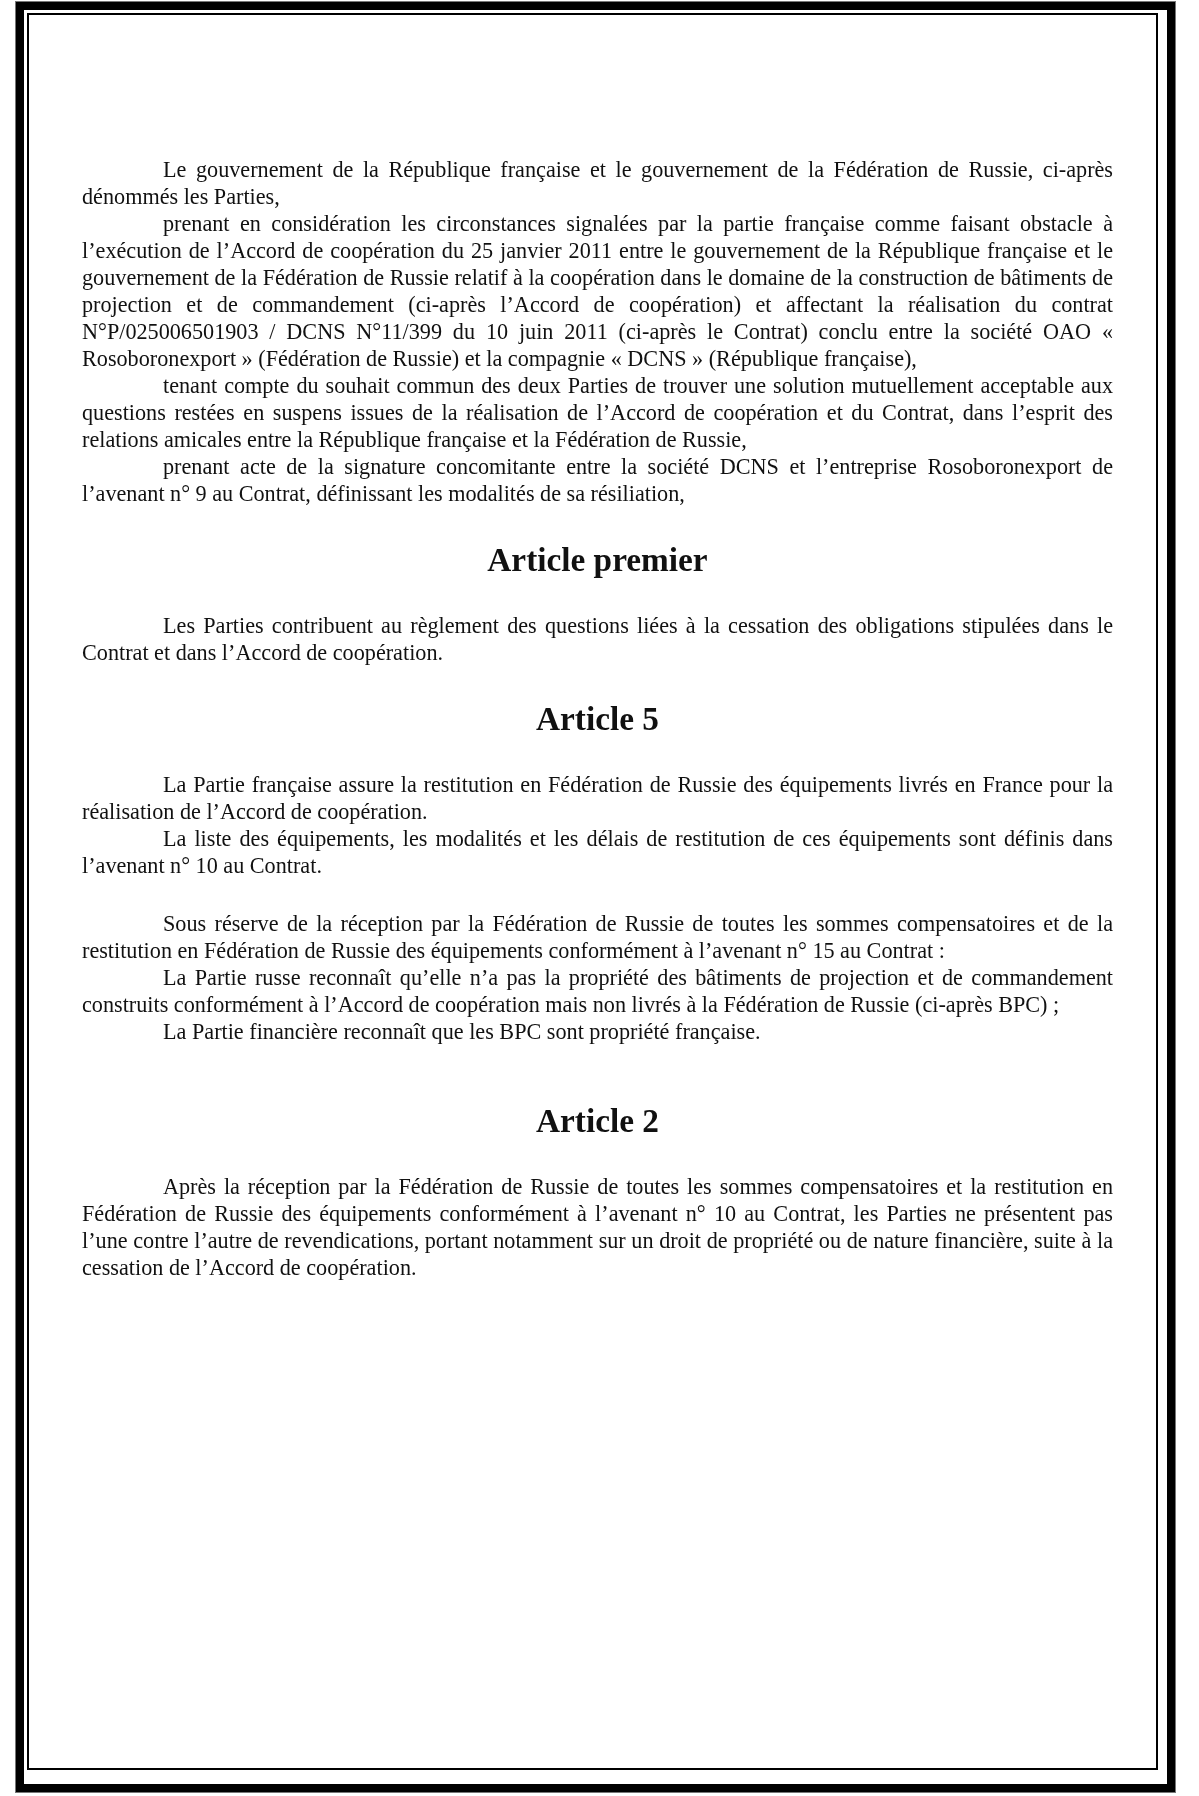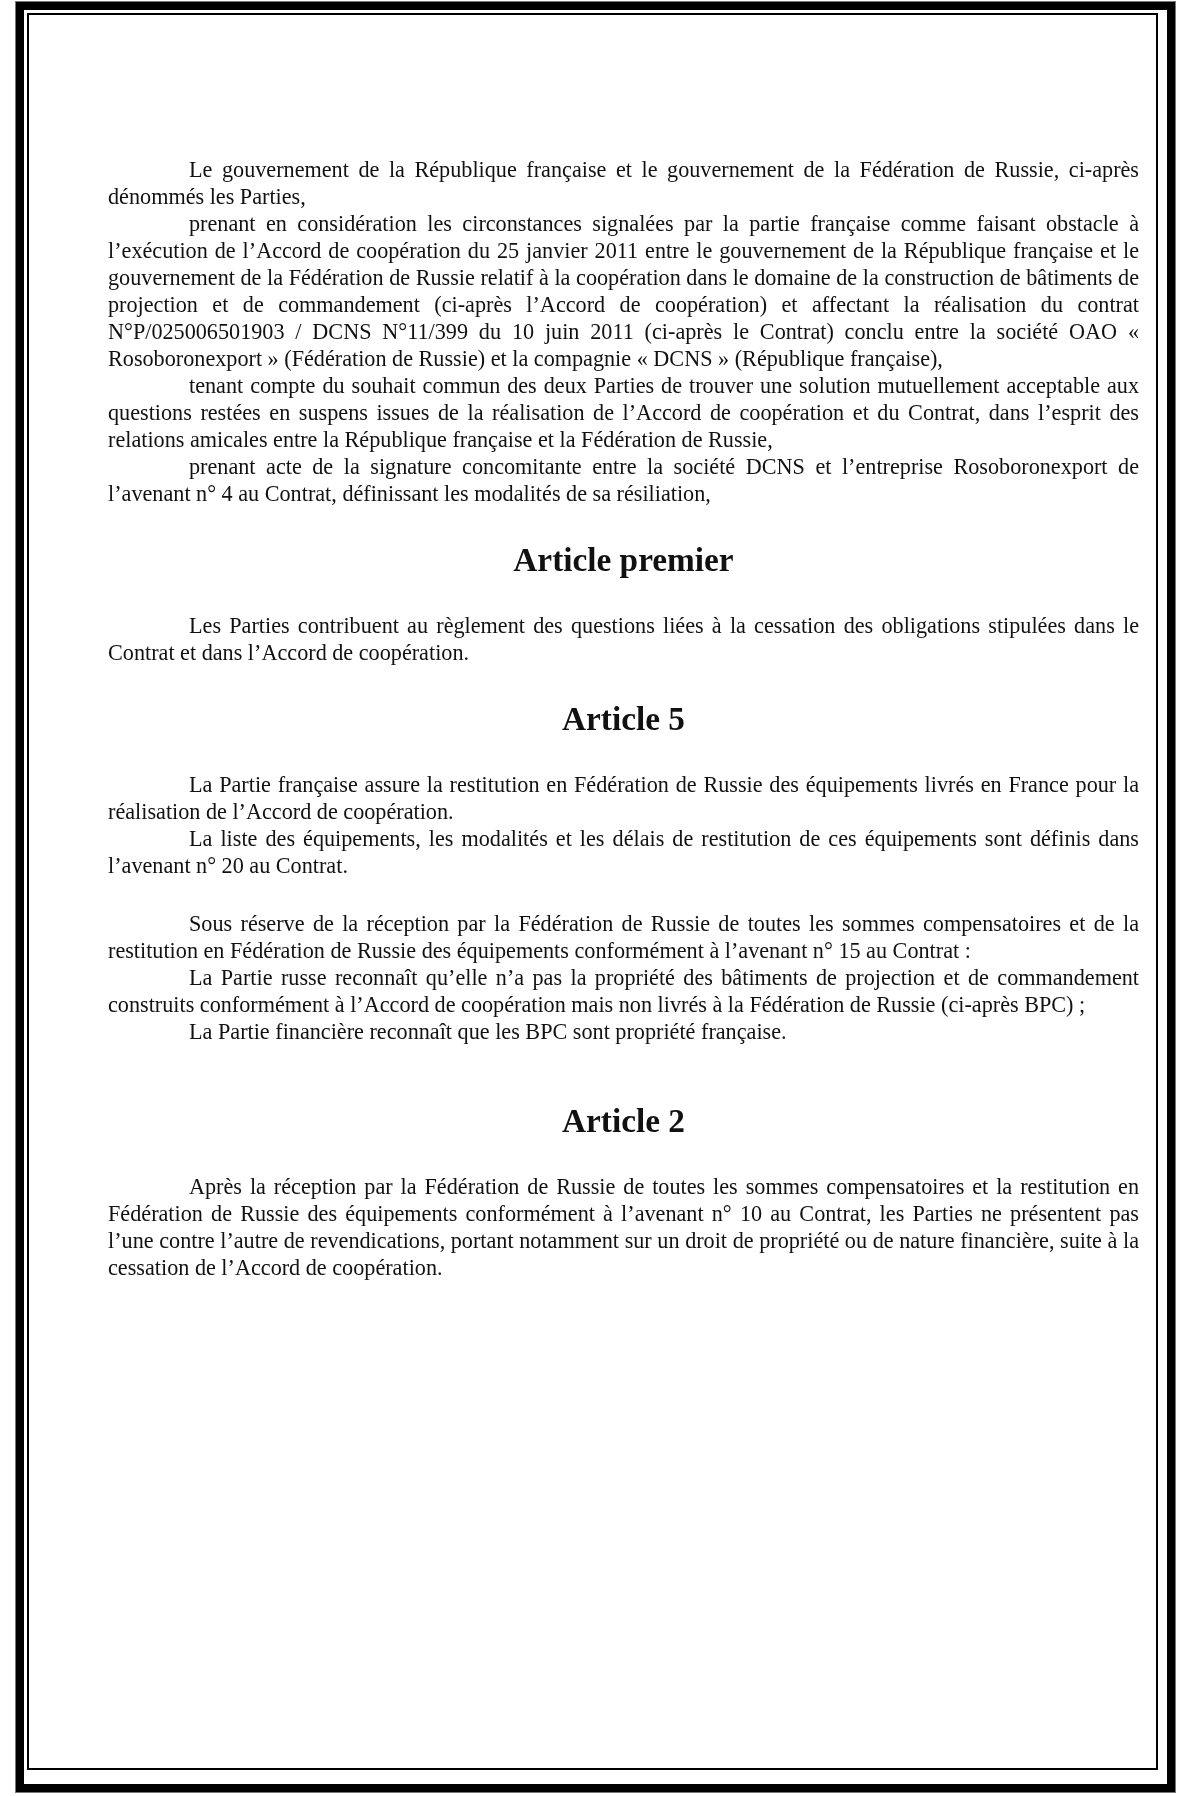--- a/index.html
+++ b/index.html
@@ -6,56 +6,56 @@
   body { width: 1199px; height: 1796px; position: relative; overflow: hidden; }
   .outer-frame {
     position: absolute; left: 16px; top: 2px; width: 1143px; height: 1774px;
     border: 8px solid #000; box-shadow: 0 0 0 1px #777;
   }
   .inner-frame {
     position: absolute; left: 27px; top: 13px; width: 1127px; height: 1753px;
     border: 2px solid #000;
   }
   .page {
-    position: absolute; left: 108px; top: 156px; width: 1031px;
+    position: absolute; left: 82px; top: 156px; width: 1031px;
     font-family: "Liberation Serif", "DejaVu Serif", serif;
     font-size: 22.2px; line-height: 27px; color: #111;
   }
   .p { margin: 0; text-align: justify; text-indent: 81px; }
   .heading { text-align: center; font-weight: bold; margin: 8px; }
   .gap-m { height: 31px; }
   .gap-l { height: 54px; }
 </style>
 </head>
 <body>
 
 <div class="outer-frame"></div>
 <div class="inner-frame"></div>
 
 <div class="page">
   <section>
     <p class="p">Le gouvernement de la République française et le gouvernement de la Fédération de Russie, ci-après dénommés les Parties,</p>
     <p class="p">prenant en considération les circonstances signalées par la partie française comme faisant obstacle à l’exécution de l’Accord de coopération du 25 janvier 2011 entre le gouvernement de la République française et le gouvernement de la Fédération de Russie relatif à la coopération dans le domaine de la construction de bâtiments de projection et de commandement (ci-après l’Accord de coopération) et affectant la réalisation du contrat N°P/025006501903 / DCNS N°11/399 du 10 juin 2011 (ci-après le Contrat) conclu entre la société OAO « Rosoboronexport » (Fédération de Russie) et la compagnie « DCNS » (République française),</p>
     <p class="p">tenant compte du souhait commun des deux Parties de trouver une solution mutuellement acceptable aux questions restées en suspens issues de la réalisation de l’Accord de coopération et du Contrat, dans l’esprit des relations amicales entre la République française et la Fédération de Russie,</p>
-    <p class="p">prenant acte de la signature concomitante entre la société DCNS et l’entreprise Rosoboronexport de l’avenant n° 4 au Contrat, définissant les modalités de sa résiliation,</p>
+    <p class="p">prenant acte de la signature concomitante entre la société DCNS et l’entreprise Rosoboronexport de l’avenant n° 9 au Contrat, définissant les modalités de sa résiliation,</p>
   </section>
 
   <div class="gap-m"></div>
   <section>
     <h2 class="heading">Article premier</h2>
     <div class="gap-m"></div>
     <p class="p">Les Parties contribuent au règlement des questions liées à la cessation des obligations stipulées dans le Contrat et dans l’Accord de coopération.</p>
   </section>
 
   <div class="gap-m"></div>
   <section>
     <h2 class="heading">Article 5</h2>
     <div class="gap-m"></div>
     <p class="p">La Partie française assure la restitution en Fédération de Russie des équipements livrés en France pour la réalisation de l’Accord de coopération.</p>
-    <p class="p">La liste des équipements, les modalités et les délais de restitution de ces équipements sont définis dans l’avenant n° 20 au Contrat.</p>
+    <p class="p">La liste des équipements, les modalités et les délais de restitution de ces équipements sont définis dans l’avenant n° 10 au Contrat.</p>
     <div class="gap-m"></div>
     <p class="p">Sous réserve de la réception par la Fédération de Russie de toutes les sommes compensatoires et de la restitution en Fédération de Russie des équipements conformément à l’avenant n° 15 au Contrat :</p>
     <p class="p">La Partie russe reconnaît qu’elle n’a pas la propriété des bâtiments de projection et de commandement construits conformément à l’Accord de coopération mais non livrés à la Fédération de Russie (ci-après BPC) ;</p>
     <p class="p">La Partie financière reconnaît que les BPC sont propriété française.</p>
   </section>
 
   <div class="gap-l"></div>
   <section>
     <h2 class="heading">Article 2</h2>
     <div class="gap-m"></div>

